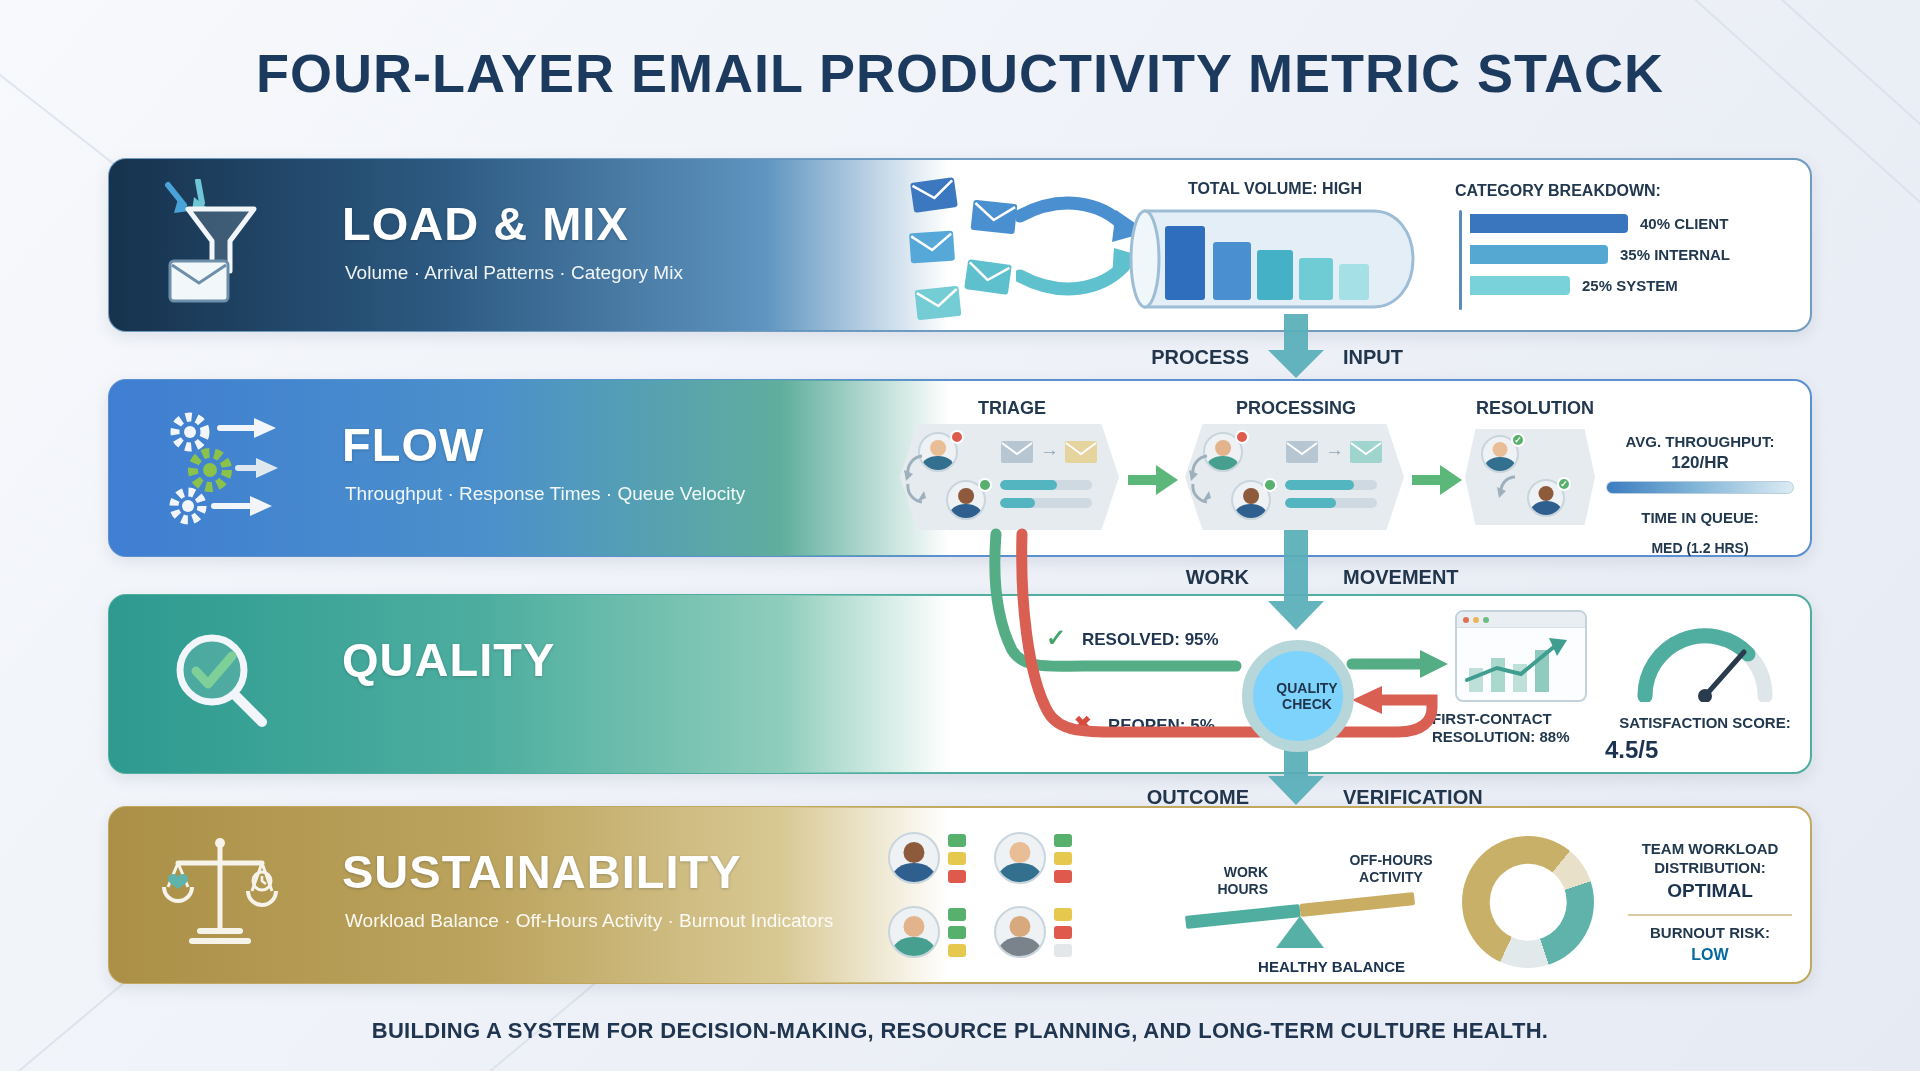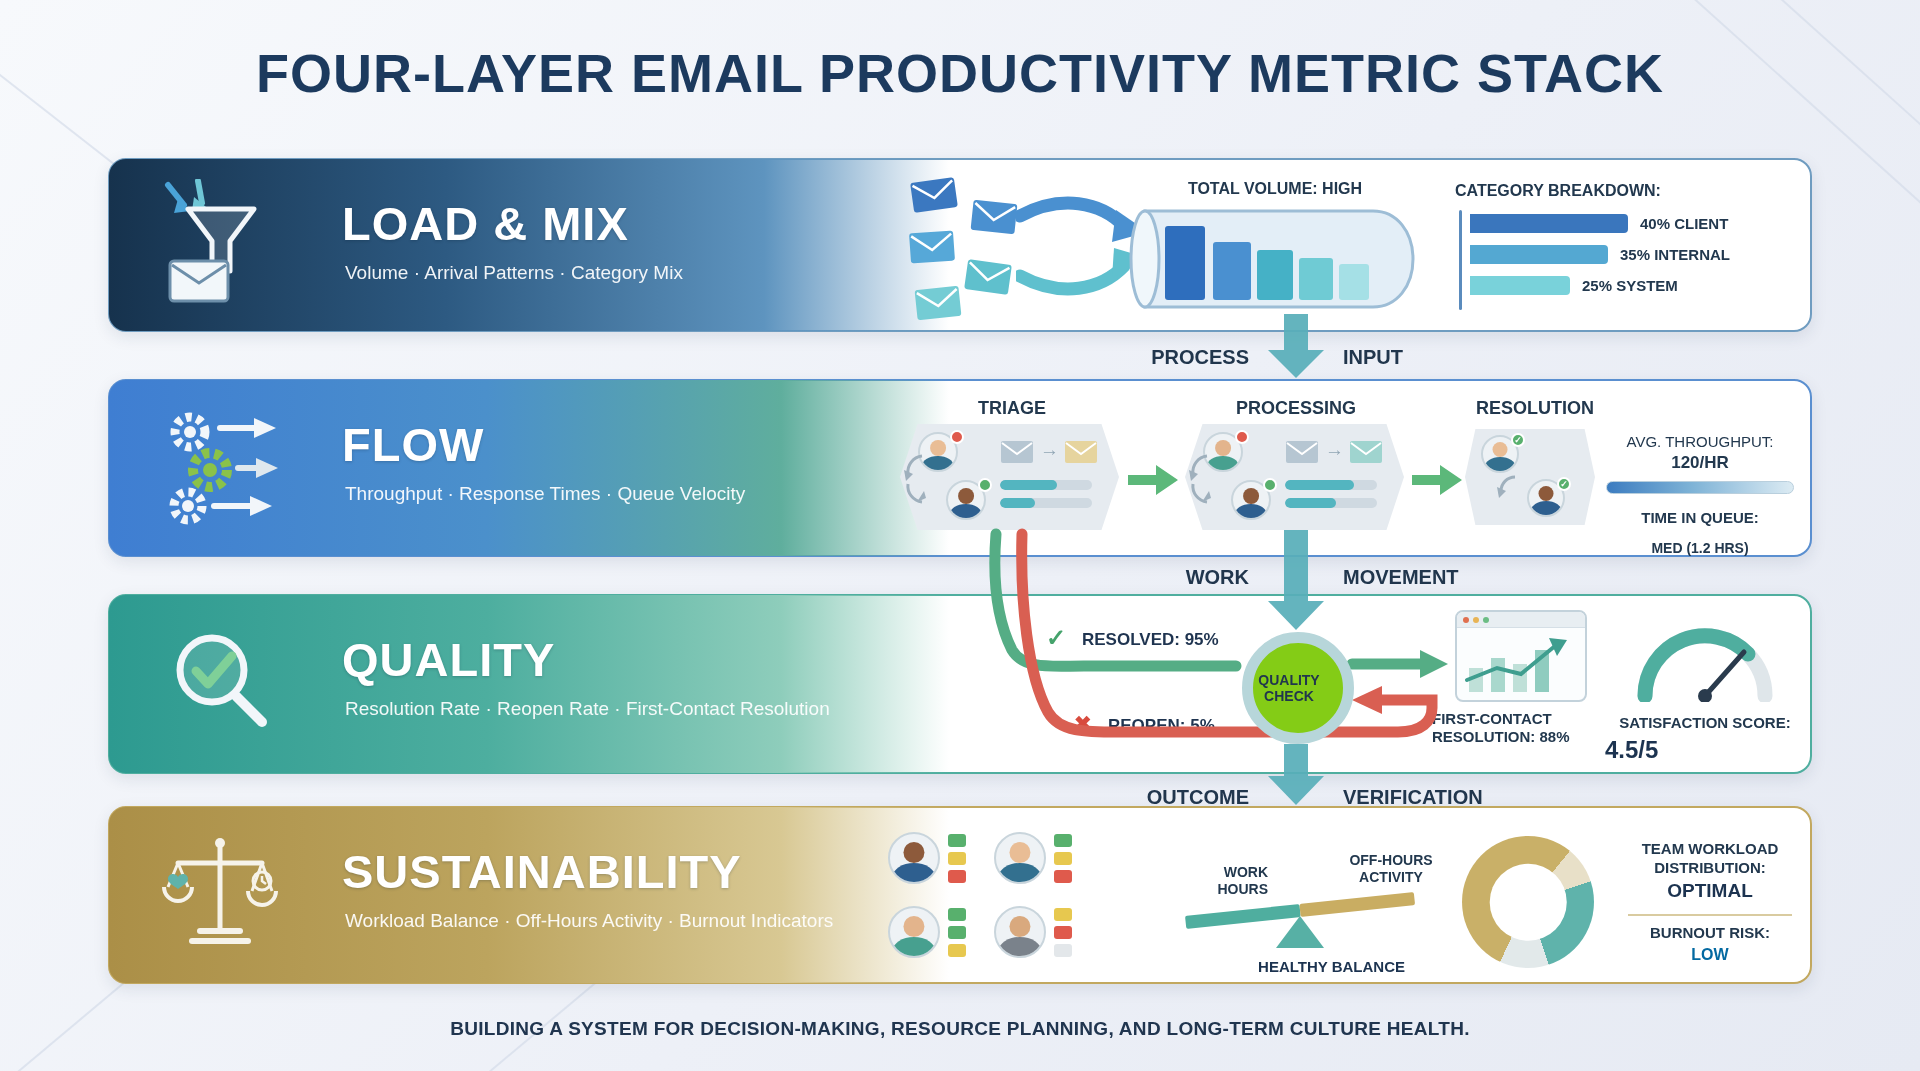--- a/index.html
+++ b/index.html
@@ -74,34 +74,34 @@
   .dot{position:absolute;width:14px;height:14px;border-radius:50%;border:2px solid #fff;z-index:2}
   .dot-red{background:#df5a4c}.dot-green{background:#58b06d}
   .dot-check{background:#58b06d;color:#fff;font-size:9px;line-height:10px;text-align:center;font-weight:700}
   .mini-env{position:absolute}
   .mini-arrow{position:absolute;font-size:19px;font-weight:700;color:#90a5b4}
   .pbar{position:absolute;width:92px;height:10px;border-radius:5px;background:#cfd9e1;overflow:hidden}
   .pfill{height:100%;border-radius:5px;background:#53b5c0}
   .swap-svg{position:absolute}
   .stage-arrow{position:absolute;top:84px}
   .tp-block{position:absolute;left:1488px;width:204px;text-align:center;color:#22384e}
-  .tp-l1{position:absolute;top:52px;width:100%;font-size:15px;font-weight:400}
+  .tp-l1{position:absolute;top:52px;width:100%;font-size:15px;font-weight:700}
   .tp-v1{position:absolute;top:72px;width:100%;font-size:17px;font-weight:700}
   .tp-bar{position:absolute;top:100px;left:8px;width:188px;height:13px;border-radius:7px;
     background:linear-gradient(90deg,#3c7cc0 0%,#7db2d6 45%,#dcebf3 100%);border:1px solid #b9cfdd}
   .tp-l2{position:absolute;top:128px;width:100%;font-size:15px;font-weight:700}
   .tp-v2{position:absolute;top:159px;width:100%;font-size:14px;font-weight:700}
 
   
   .q-check-glyph{position:absolute;left:936px;top:28px;font-size:24px;font-weight:700;color:#45a36c}
   .q-resolved{position:absolute;left:972px;top:34px;font-size:17px;font-weight:700;color:#1f3450;white-space:nowrap}
   .q-x-glyph{position:absolute;left:964px;top:116px;font-size:21px;font-weight:700;color:#d84b3e}
   .q-reopen{position:absolute;left:998px;top:120px;font-size:17px;font-weight:700;color:#1f3450;white-space:nowrap}
-  .q-circle{position:absolute;left:1132px;top:36px;width:112px;height:112px;border-radius:50%;
-    background:#84cc16;border:11px solid #b7d6da;z-index:7;display:flex;align-items:center;justify-content:flex-start}
+  .q-circle{position:absolute;left:1132px;top:44px;width:112px;height:112px;border-radius:50%;
+    background:#7dd3fc;border:11px solid #b7d6da;z-index:7;display:flex;align-items:center;justify-content:flex-end}
   .q-circle-label{width:72px;text-align:center;font-size:14px;font-weight:700;color:#21364d;line-height:1.15}
   .q-window{position:absolute;left:1345px;top:14px;width:132px;height:92px;background:#fbfdfe;border:2px solid #c3d2db;border-radius:8px;overflow:hidden}
   .q-window-bar{height:16px;background:#e8eef2;border-bottom:1px solid #d5dfe6;display:flex;align-items:center;padding-left:6px;gap:4px}
   .q-window-dot{width:6px;height:6px;border-radius:50%}
   .q-fcr{position:absolute;left:1322px;top:114px;width:180px;text-align:left;font-size:15px;font-weight:700;color:#22384e;line-height:1.2}
   #gauge{position:absolute;left:1520px;top:22px}
   .q-sat-label{position:absolute;left:1495px;top:118px;width:200px;text-align:center;font-size:15px;font-weight:700;color:#22384e}
   .q-sat-value{position:absolute;left:1495px;top:140px;width:200px;font-size:24px;font-weight:800;color:#1c3350}
 
   
@@ -119,21 +119,21 @@
     background:conic-gradient(from 205deg,#c9b068 0 54%,#e8e0c8 54% 63%,#5fb3ab 63% 88%,#e2e9ea 88% 100%)}
   .donut::after{content:"";position:absolute;left:50%;top:50%;width:58%;height:58%;transform:translate(-50%,-50%);border-radius:50%;background:#fff}
   .su-block{position:absolute;left:1498px;width:204px;text-align:center;color:#22384e}
   .su-l1{position:absolute;top:32px;width:100%;font-size:15px;font-weight:700;line-height:1.25}
   .su-v1{position:absolute;top:72px;width:100%;font-size:19px;font-weight:800;color:#1c3350}
   .su-div{position:absolute;top:106px;left:20px;width:164px;height:2px;background:#d9cba0}
   .su-l2{position:absolute;top:116px;width:100%;font-size:15px;font-weight:700}
   .su-v2{position:absolute;top:138px;width:100%;font-size:16px;font-weight:800;color:#0369a1}
 
   .footer-line{position:absolute;top:1018px;left:0;width:100%;text-align:center;
-    font-size:19px;font-weight:800;color:#20354f;letter-spacing:.3px}
+    font-size:22px;font-weight:800;color:#20354f;letter-spacing:.3px}
 
   #overlay{position:absolute;left:0;top:0;z-index:6;pointer-events:none}
 </style>
 </head>
 <body>
 
 <div id="canvas">
 
   <div class="deco" id="deco1"></div>
   <div class="deco" id="deco2"></div>
@@ -341,21 +341,20 @@
   <section class="layer" id="layer-quality">
     <div class="layer-left"></div>
 
     <svg class="layer-icon" viewBox="0 0 132 132">
       <circle cx="58" cy="52" r="32" fill="rgba(255,255,255,.12)" stroke="#f2f6fa" stroke-width="7"></circle>
       <line x1="82" y1="78" x2="108" y2="104" stroke="#f2f6fa" stroke-width="10" stroke-linecap="round"></line>
       <path d="M42 53 L54 66 L78 38" fill="none" stroke="#7fd098" stroke-width="9" stroke-linecap="round" stroke-linejoin="round"></path>
     </svg>
 
     <div class="layer-title">QUALITY</div>
-    <div class="layer-sub">Resolution Rate · Reopen Rate · First-Contact Resolution</div>
 
     <span class="q-check-glyph">✓</span>
     <span class="q-resolved">RESOLVED: 95%</span>
     <span class="q-x-glyph">✖</span>
     <span class="q-reopen">REOPEN: 5%</span>
 
     <div class="q-circle">
       <div class="q-circle-label">QUALITY CHECK</div>
     </div>
 

